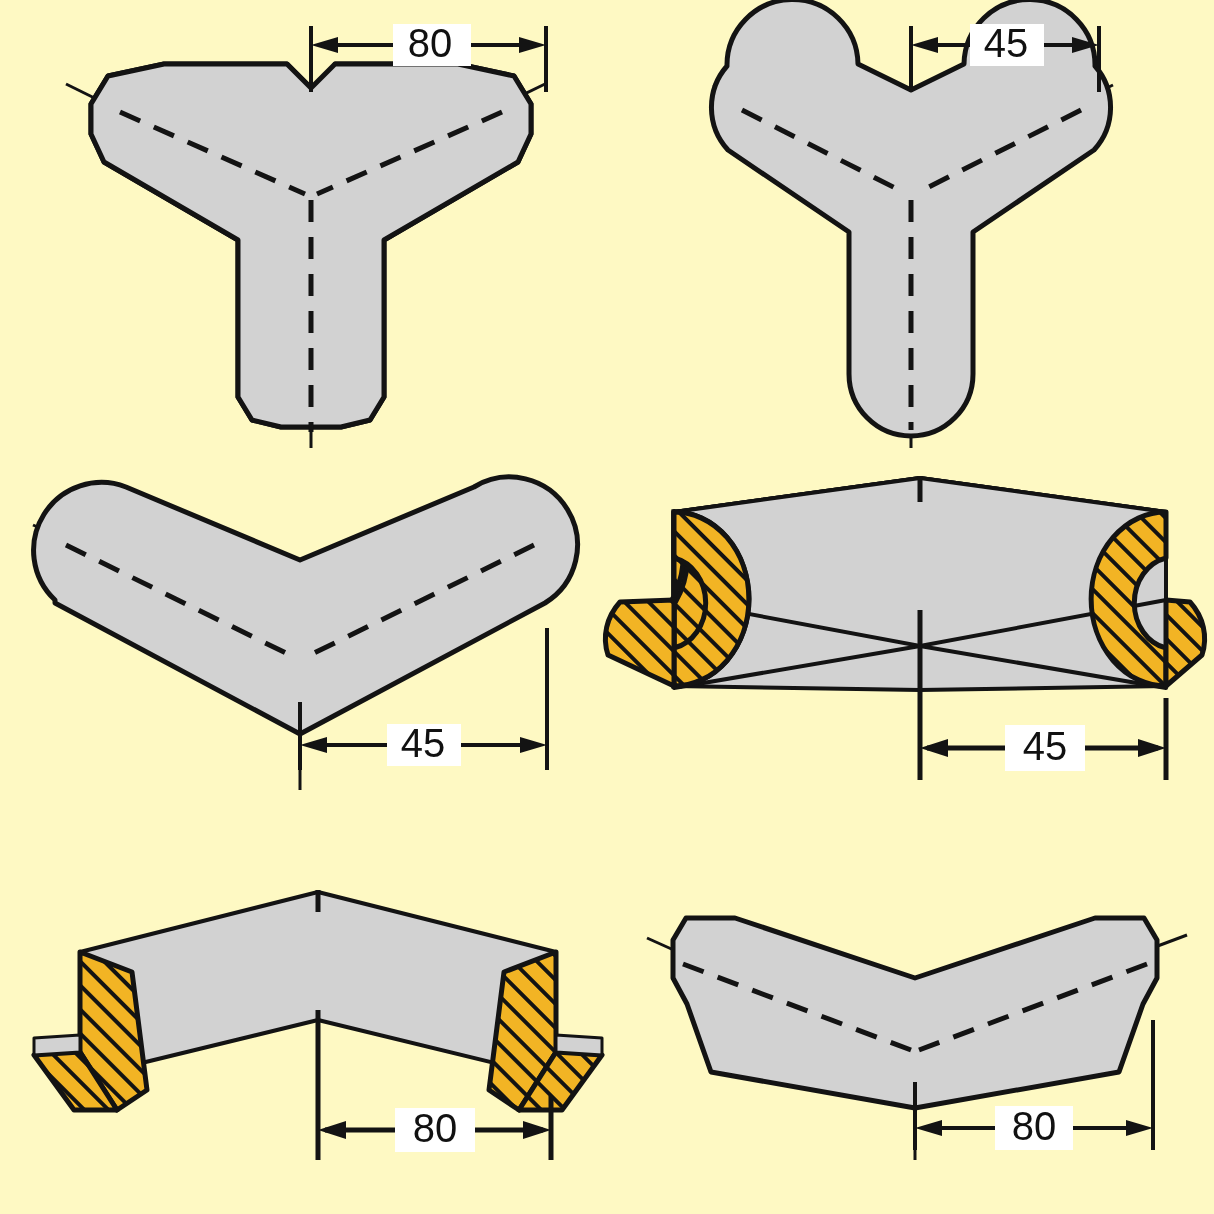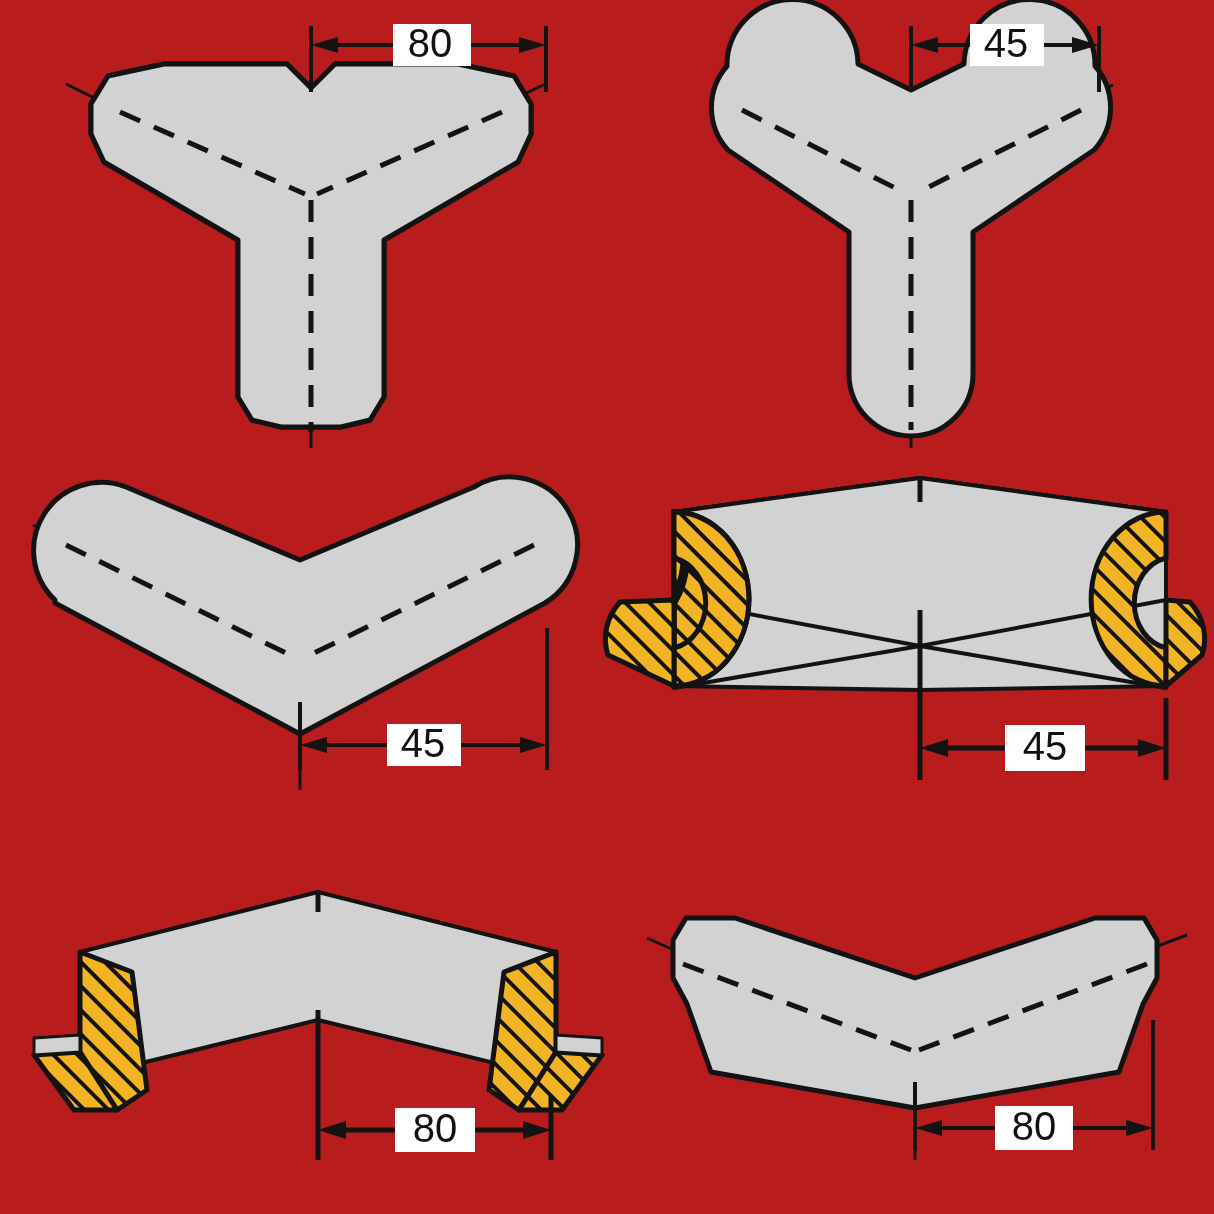--- a/index.html
+++ b/index.html
@@ -10,21 +10,21 @@
   body {
     width: 1214px;
     height: 1214px;
     font-family: "Liberation Sans", sans-serif;
     overflow: hidden;
   }
   #sheet {
     position: relative;
     width: 1214px;
     height: 1214px;
-    background: #b91c1c;
+    background: #fef9c3;
   }
   .figure {
     position: absolute;
   }
   .dim-text {
     font-family: "Liberation Sans", sans-serif;
     font-size: 40px;
     fill: #111111;
     text-anchor: middle;
     dominant-baseline: middle;

